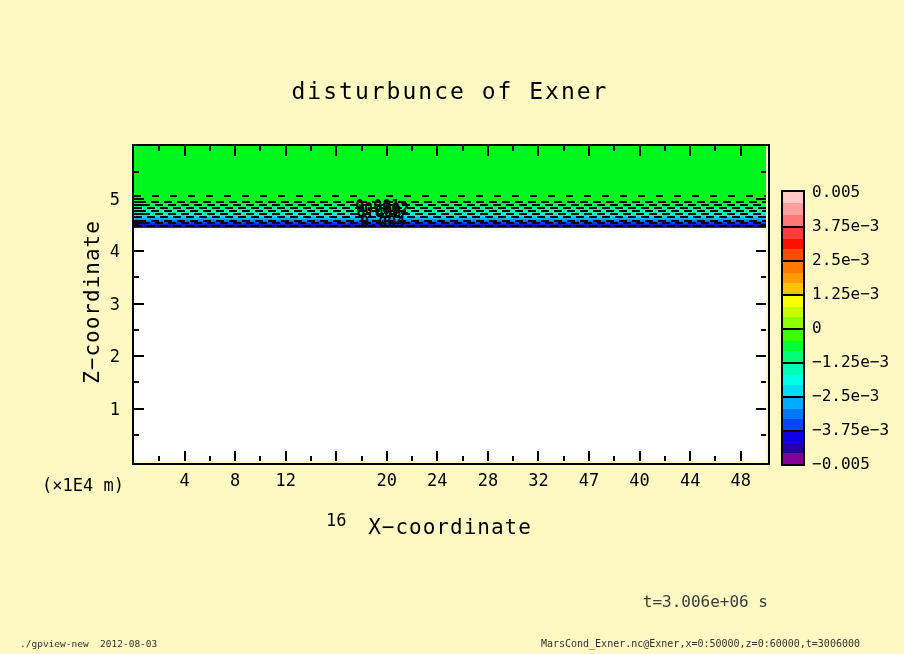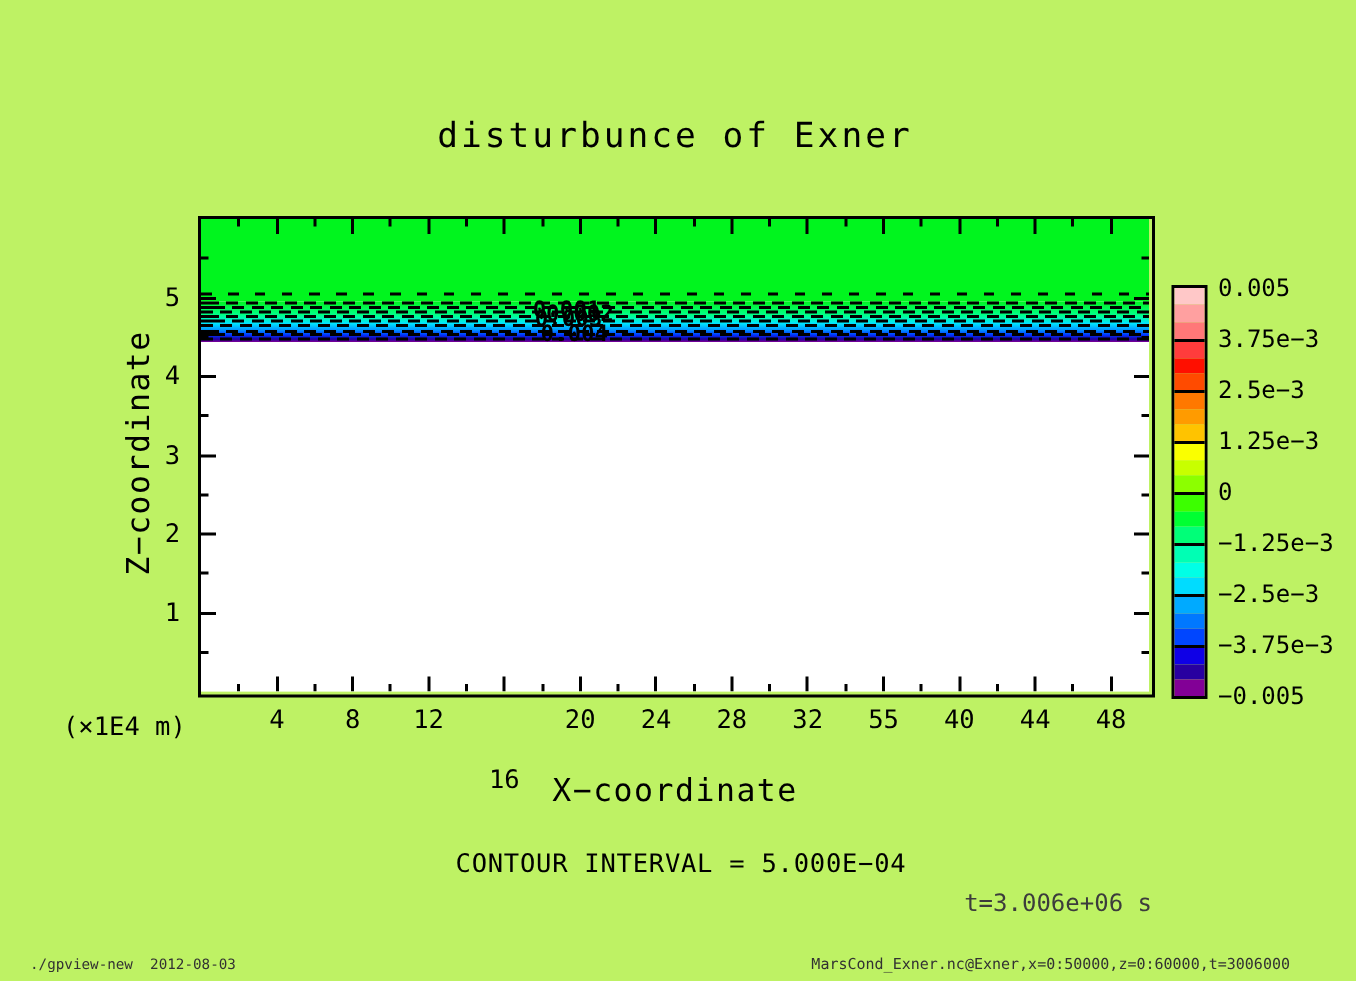--- a/index.html
+++ b/index.html
@@ -1,17 +1,17 @@
 <!DOCTYPE html>
 <html><head>
 <meta charset="utf-8">
 <style>
   html,body{margin:0;padding:0;background:#fff;}
   #canvas{
-    position:relative;width:904px;height:654px;background:#bef264;overflow:hidden;
+    position:relative;width:904px;height:654px;background:#fef9c3;overflow:hidden;
     font-family:"DejaVu Sans Mono", monospace;color:#000;
   }
   .abs{position:absolute;}
   .title{left:134px;top:78px;width:632px;text-align:center;font-size:23px;letter-spacing:2px;white-space:pre;}
   .xlabel{left:134px;top:515px;width:632px;text-align:center;font-size:21px;letter-spacing:1px;}
   .ylabel{left:92px;top:302px;transform:translate(-50%,-50%) rotate(-90deg);font-size:21px;letter-spacing:1px;white-space:nowrap;}
   .yunit{left:42px;top:475px;font-size:17px;white-space:pre;}
   .xunit{left:640px;top:491px;width:146px;text-align:right;font-size:17px;white-space:pre;}
   .cinterval{left:134px;top:566px;width:640px;text-align:center;font-size:17px;letter-spacing:0.5px;white-space:pre;}
   .timelbl{left:560px;top:592px;width:208px;text-align:right;font-size:16px;color:#3c3c3c;white-space:pre;}
@@ -132,21 +132,21 @@
   <div id="plot-frame" class="abs"></div>
   <div id="axis-labels">
       <div class="xticklbl" style="left: 162.56px;">4</div>
       <div class="xticklbl" style="left: 213.12px;">8</div>
       <div class="xticklbl" style="left: 263.68px;">12</div>
       <div class="xticklbl" style="left: 314.24px; margin-top: 40px;">16</div>
       <div class="xticklbl" style="left: 364.8px;">20</div>
       <div class="xticklbl" style="left: 415.36px;">24</div>
       <div class="xticklbl" style="left: 465.92px;">28</div>
       <div class="xticklbl" style="left: 516.48px;">32</div>
-      <div class="xticklbl" style="left: 567.04px;">55</div>
+      <div class="xticklbl" style="left: 567.04px;">47</div>
       <div class="xticklbl" style="left: 617.6px;">40</div>
       <div class="xticklbl" style="left: 668.16px;">44</div>
       <div class="xticklbl" style="left: 718.72px;">48</div>
       <div class="yticklbl" style="top: 398.5px;">1</div>
       <div class="yticklbl" style="top: 346px;">2</div>
       <div class="yticklbl" style="top: 293.5px;">3</div>
       <div class="yticklbl" style="top: 241px;">4</div>
       <div class="yticklbl" style="top: 188.5px;">5</div>
     </div>
 
@@ -199,18 +199,17 @@
       <div class="cb-label" style="top: 216px;">3.75e−3</div>
       <div class="cb-label" style="top: 250px;">2.5e−3</div>
       <div class="cb-label" style="top: 284px;">1.25e−3</div>
       <div class="cb-label" style="top: 318px;">0</div>
       <div class="cb-label" style="top: 352px;">−1.25e−3</div>
       <div class="cb-label" style="top: 386px;">−2.5e−3</div>
       <div class="cb-label" style="top: 420px;">−3.75e−3</div>
       <div class="cb-label" style="top: 454px;">−0.005</div>
     </div>
 
-  <div class="abs cinterval">CONTOUR INTERVAL = 5.000E−04</div>
   <div class="abs timelbl">t=3.006e+06 s</div>
 
   <div class="abs footerL">./gpview-new  2012-08-03</div>
   <div class="abs footerR">MarsCond_Exner.nc@Exner,x=0:50000,z=0:60000,t=3006000</div>
 </div>
 
 </body></html>

